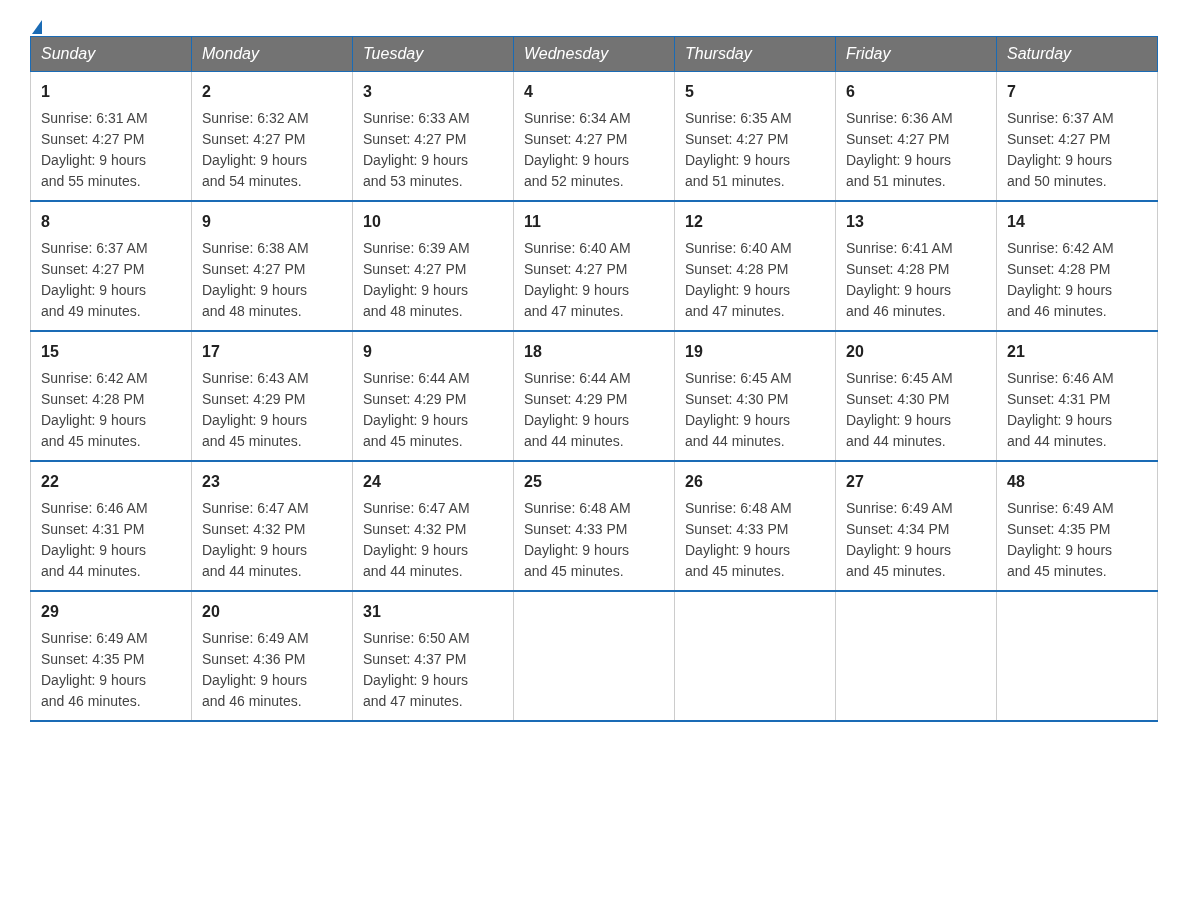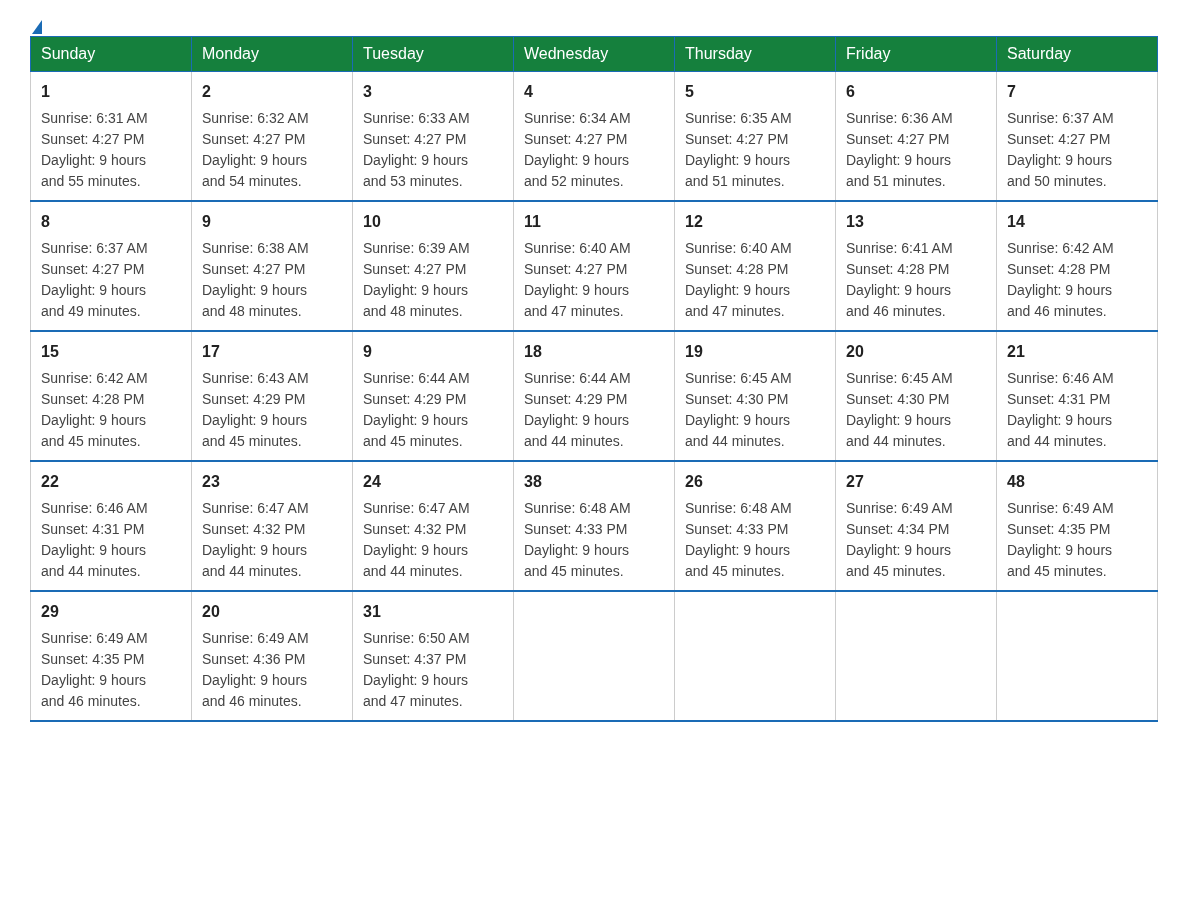--- a/index.html
+++ b/index.html
@@ -55,27 +55,28 @@
       font-size: 20px;
       color: #555;
       margin-top: 4px;
     }
     table {
       width: 100%;
       border-collapse: collapse;
       margin-top: 10px;
     }
     thead th {
-      background-color: #15803d;
+      background-color: #737373;
       color: #fff;
       font-size: 16px;
       font-weight: normal;
       padding: 8px 10px;
       text-align: left;
       border: 1px solid #1a6bb5;
+      font-style: italic;
     }
     tbody td {
       vertical-align: top;
       padding: 8px 10px;
       font-size: 13px;
       line-height: 1.5;
       border: 1px solid #ccc;
       background: #fff;
       width: calc(100% / 7);
       min-height: 100px;
@@ -224,21 +225,21 @@
         </td>
         <td>
           <div class="day-number">23</div>
           <div class="day-info">Sunrise: 6:47 AM<br>Sunset: 4:32 PM<br>Daylight: 9 hours<br>and 44 minutes.</div>
         </td>
         <td>
           <div class="day-number">24</div>
           <div class="day-info">Sunrise: 6:47 AM<br>Sunset: 4:32 PM<br>Daylight: 9 hours<br>and 44 minutes.</div>
         </td>
         <td>
-          <div class="day-number">38</div>
+          <div class="day-number">25</div>
           <div class="day-info">Sunrise: 6:48 AM<br>Sunset: 4:33 PM<br>Daylight: 9 hours<br>and 45 minutes.</div>
         </td>
         <td>
           <div class="day-number">26</div>
           <div class="day-info">Sunrise: 6:48 AM<br>Sunset: 4:33 PM<br>Daylight: 9 hours<br>and 45 minutes.</div>
         </td>
         <td>
           <div class="day-number">27</div>
           <div class="day-info">Sunrise: 6:49 AM<br>Sunset: 4:34 PM<br>Daylight: 9 hours<br>and 45 minutes.</div>
         </td>

